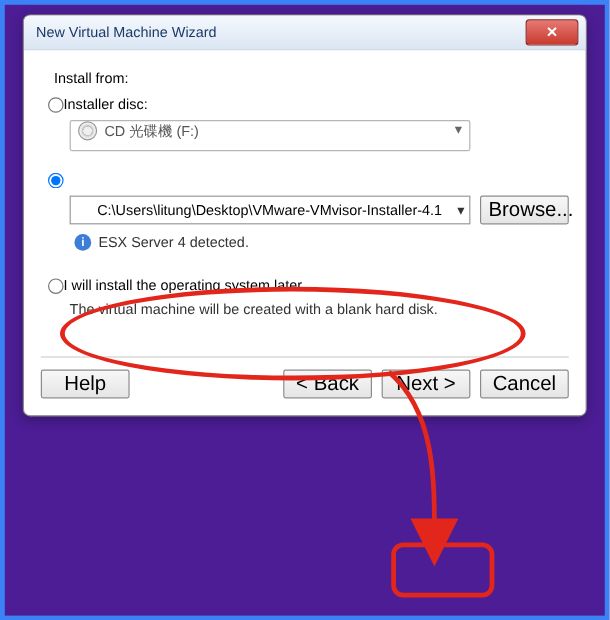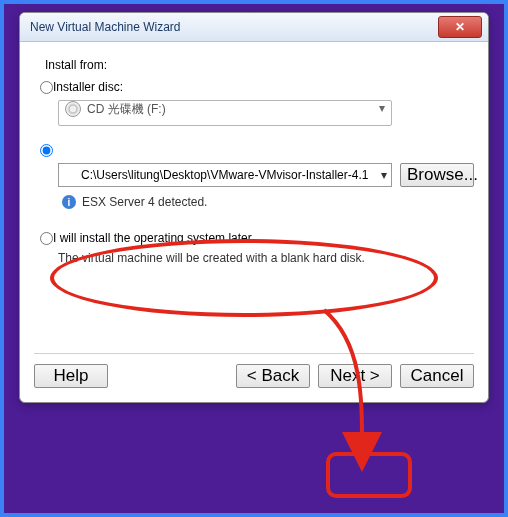--- a/index.html
+++ b/index.html
@@ -20,21 +20,21 @@
 .disc-ico{width:14px;height:14px;margin-right:6px;background:radial-gradient(circle,#efefef 35%,#bcbcbc 36%,#efefef 60%);border:1px solid #999;border-radius:50%}
 .iso-block{margin-top:18px;margin-bottom:6px}
 .iso-path-row{display:flex;align-items:center;gap:8px;margin-left:24px}
 .iso-path{flex:1;height:22px;border:1px solid #9a9a9a;background:#fff;padding:0 18px 0 22px;display:flex;align-items:center;position:relative}
 .iso-path .arrow{position:absolute;right:4px;color:#333}
 .browse{height:24px;width:74px;border:1px solid #8a8a8a;background:linear-gradient(#f7f7f7,#e5e5e5);border-radius:2px;cursor:pointer}
 .info-row{display:flex;align-items:center;gap:6px;margin:8px 0 2px 28px;color:#333}
 .info-ico{width:14px;height:14px;border-radius:50%;background:#3d7ed6;color:#fff;font-size:10px;font-weight:700;display:flex;align-items:center;justify-content:center}
 .later-block{margin-top:22px}
 .later-desc{margin-left:24px;color:#333;margin-top:2px}
-.btnbar{margin-top:88px;border-top:1px solid #d0d0d0;padding-top:10px;display:flex;gap:8px}
+.btnbar{margin-top:32px;border-top:1px solid #d0d0d0;padding-top:10px;display:flex;gap:8px}
 .btnbar .spacer{flex:1}
 button.win{height:24px;min-width:74px;border:1px solid #8a8a8a;background:linear-gradient(#f7f7f7,#e5e5e5);border-radius:2px;font-family:inherit;font-size:17px;cursor:pointer}
 button.win:disabled{color:#9a9a9a}
 
 .ann-oval{position:absolute;border:4px solid #e2261b;border-radius:50%/50%;pointer-events:none}
 .ann-rect{position:absolute;border:4px solid #e2261b;border-radius:10px;pointer-events:none}
 .watermark{position:absolute;left:60px;bottom:40px;color:#e05aa0;font-style:italic;pointer-events:none}
 .watermark .cn{font-style:normal;display:block;font-size:14px}
 svg.arrow-ann{position:absolute;pointer-events:none}
 </style>

